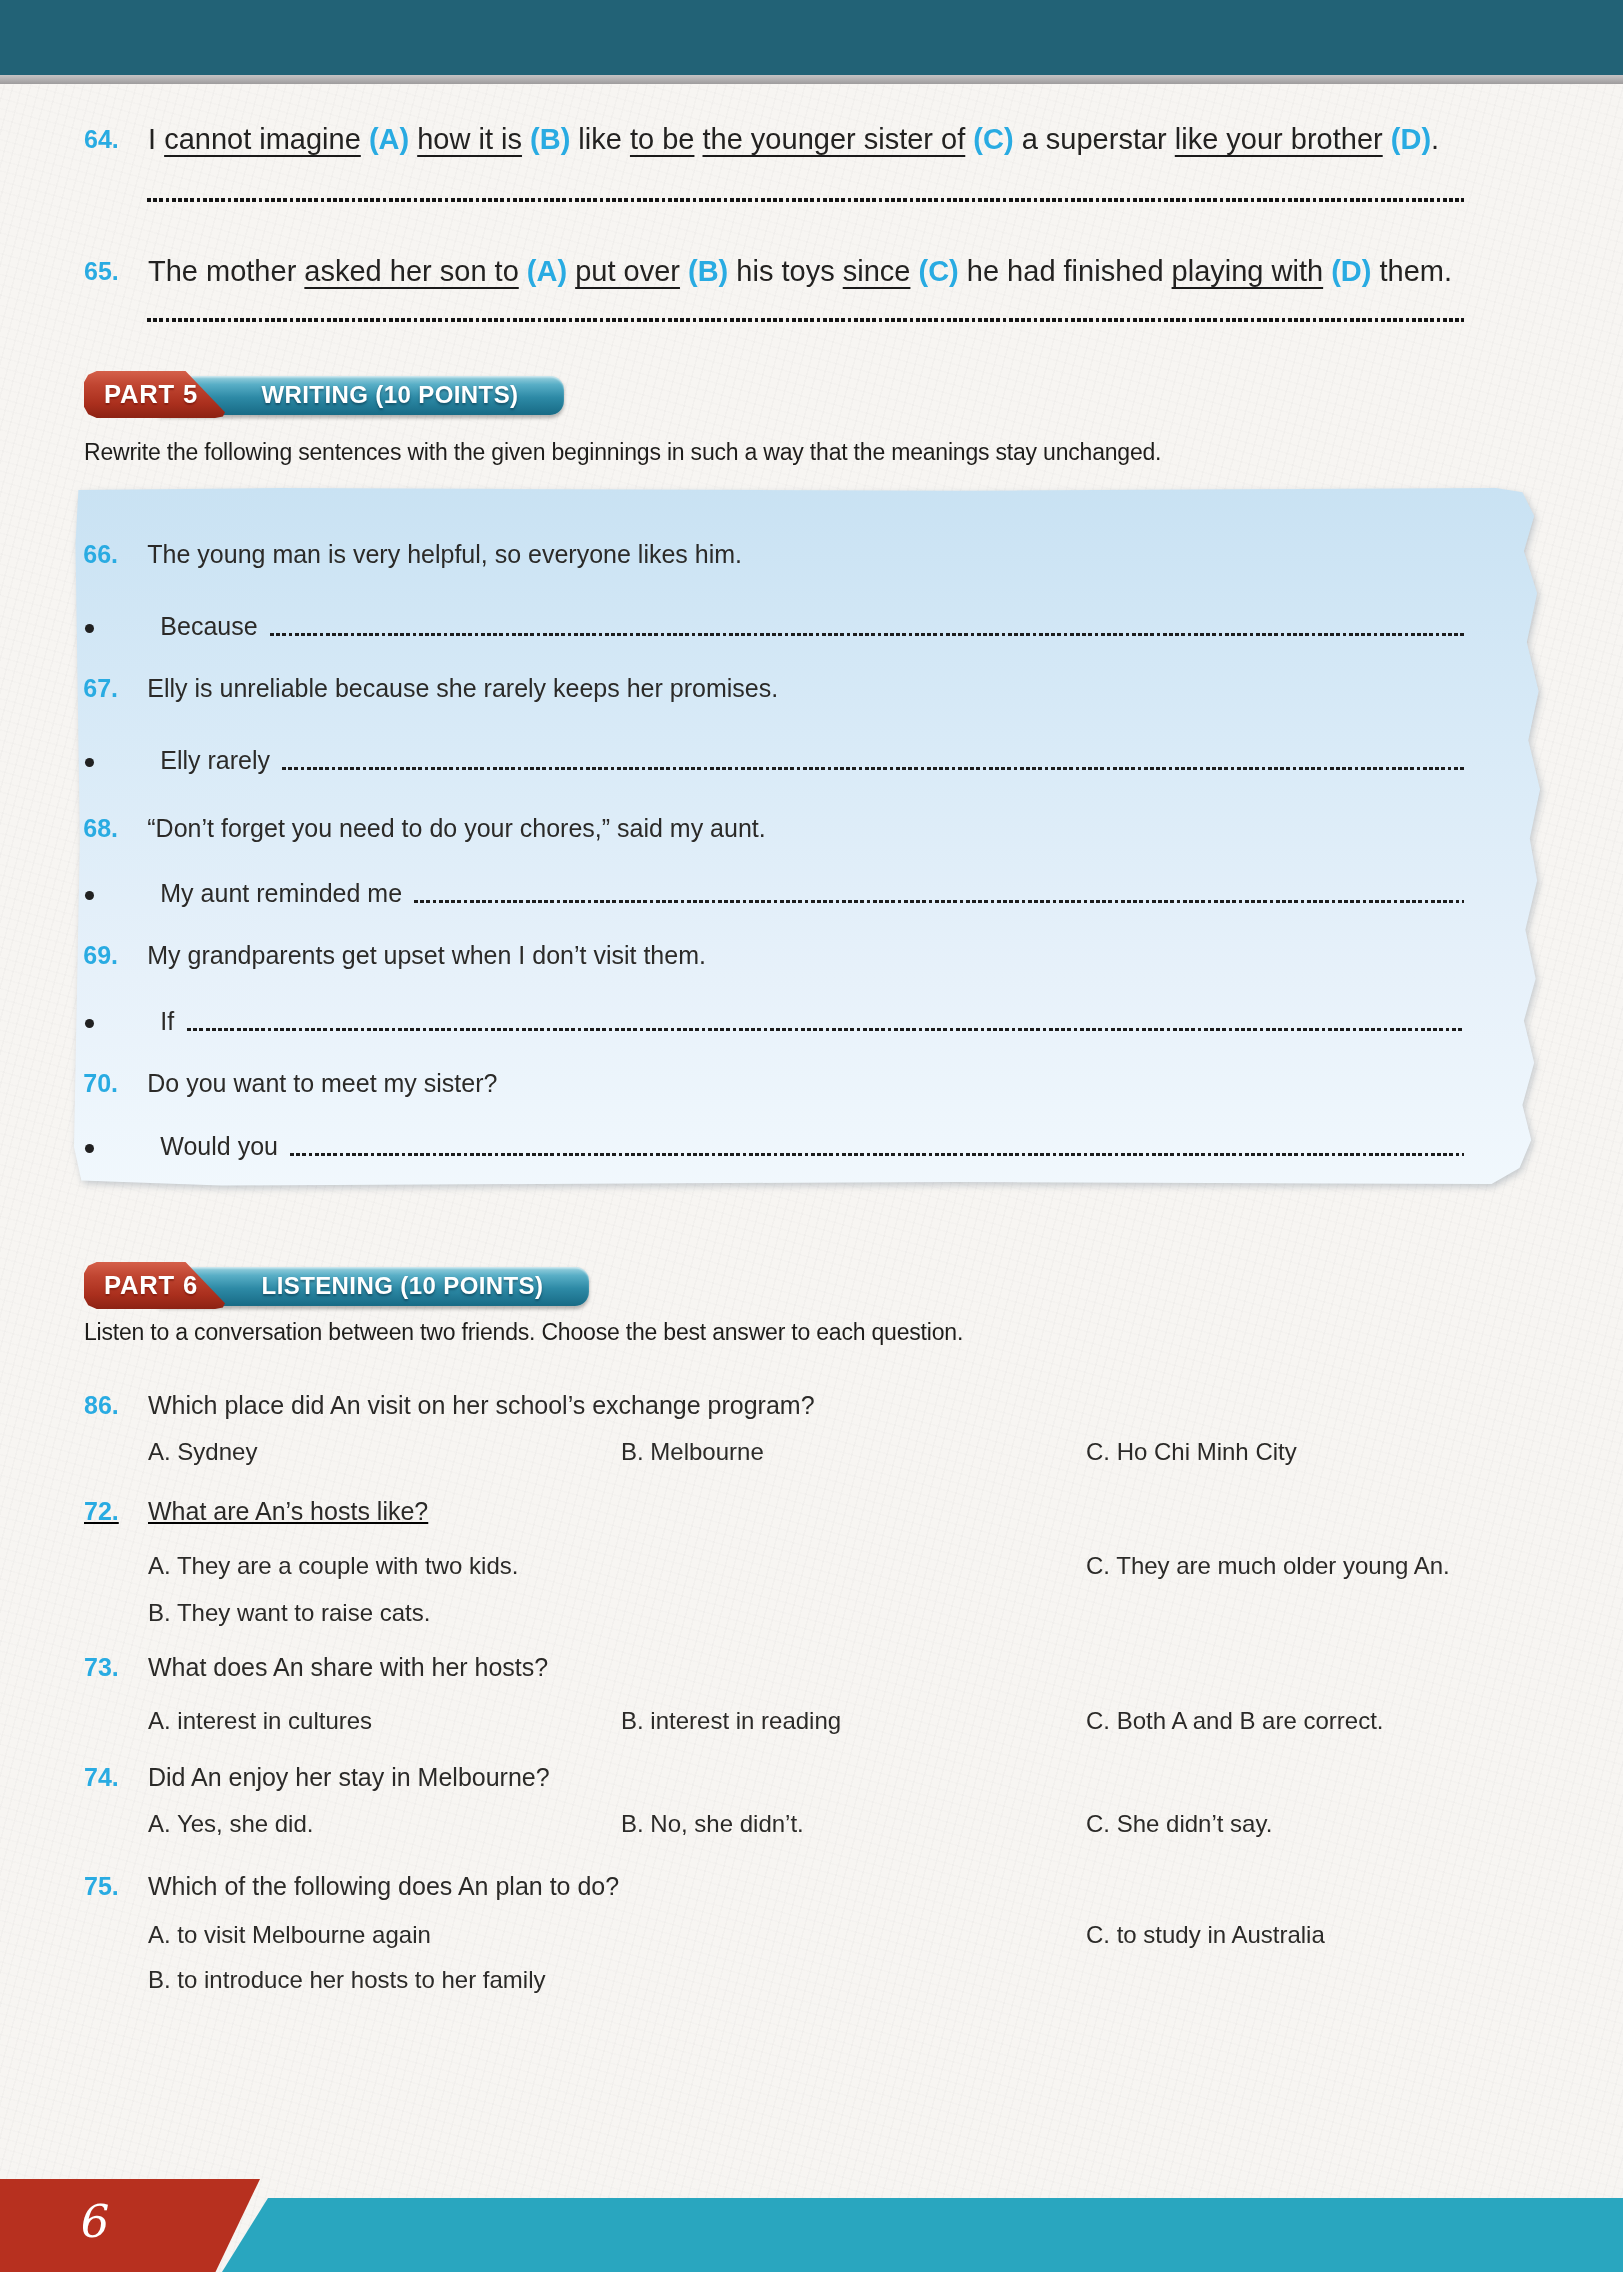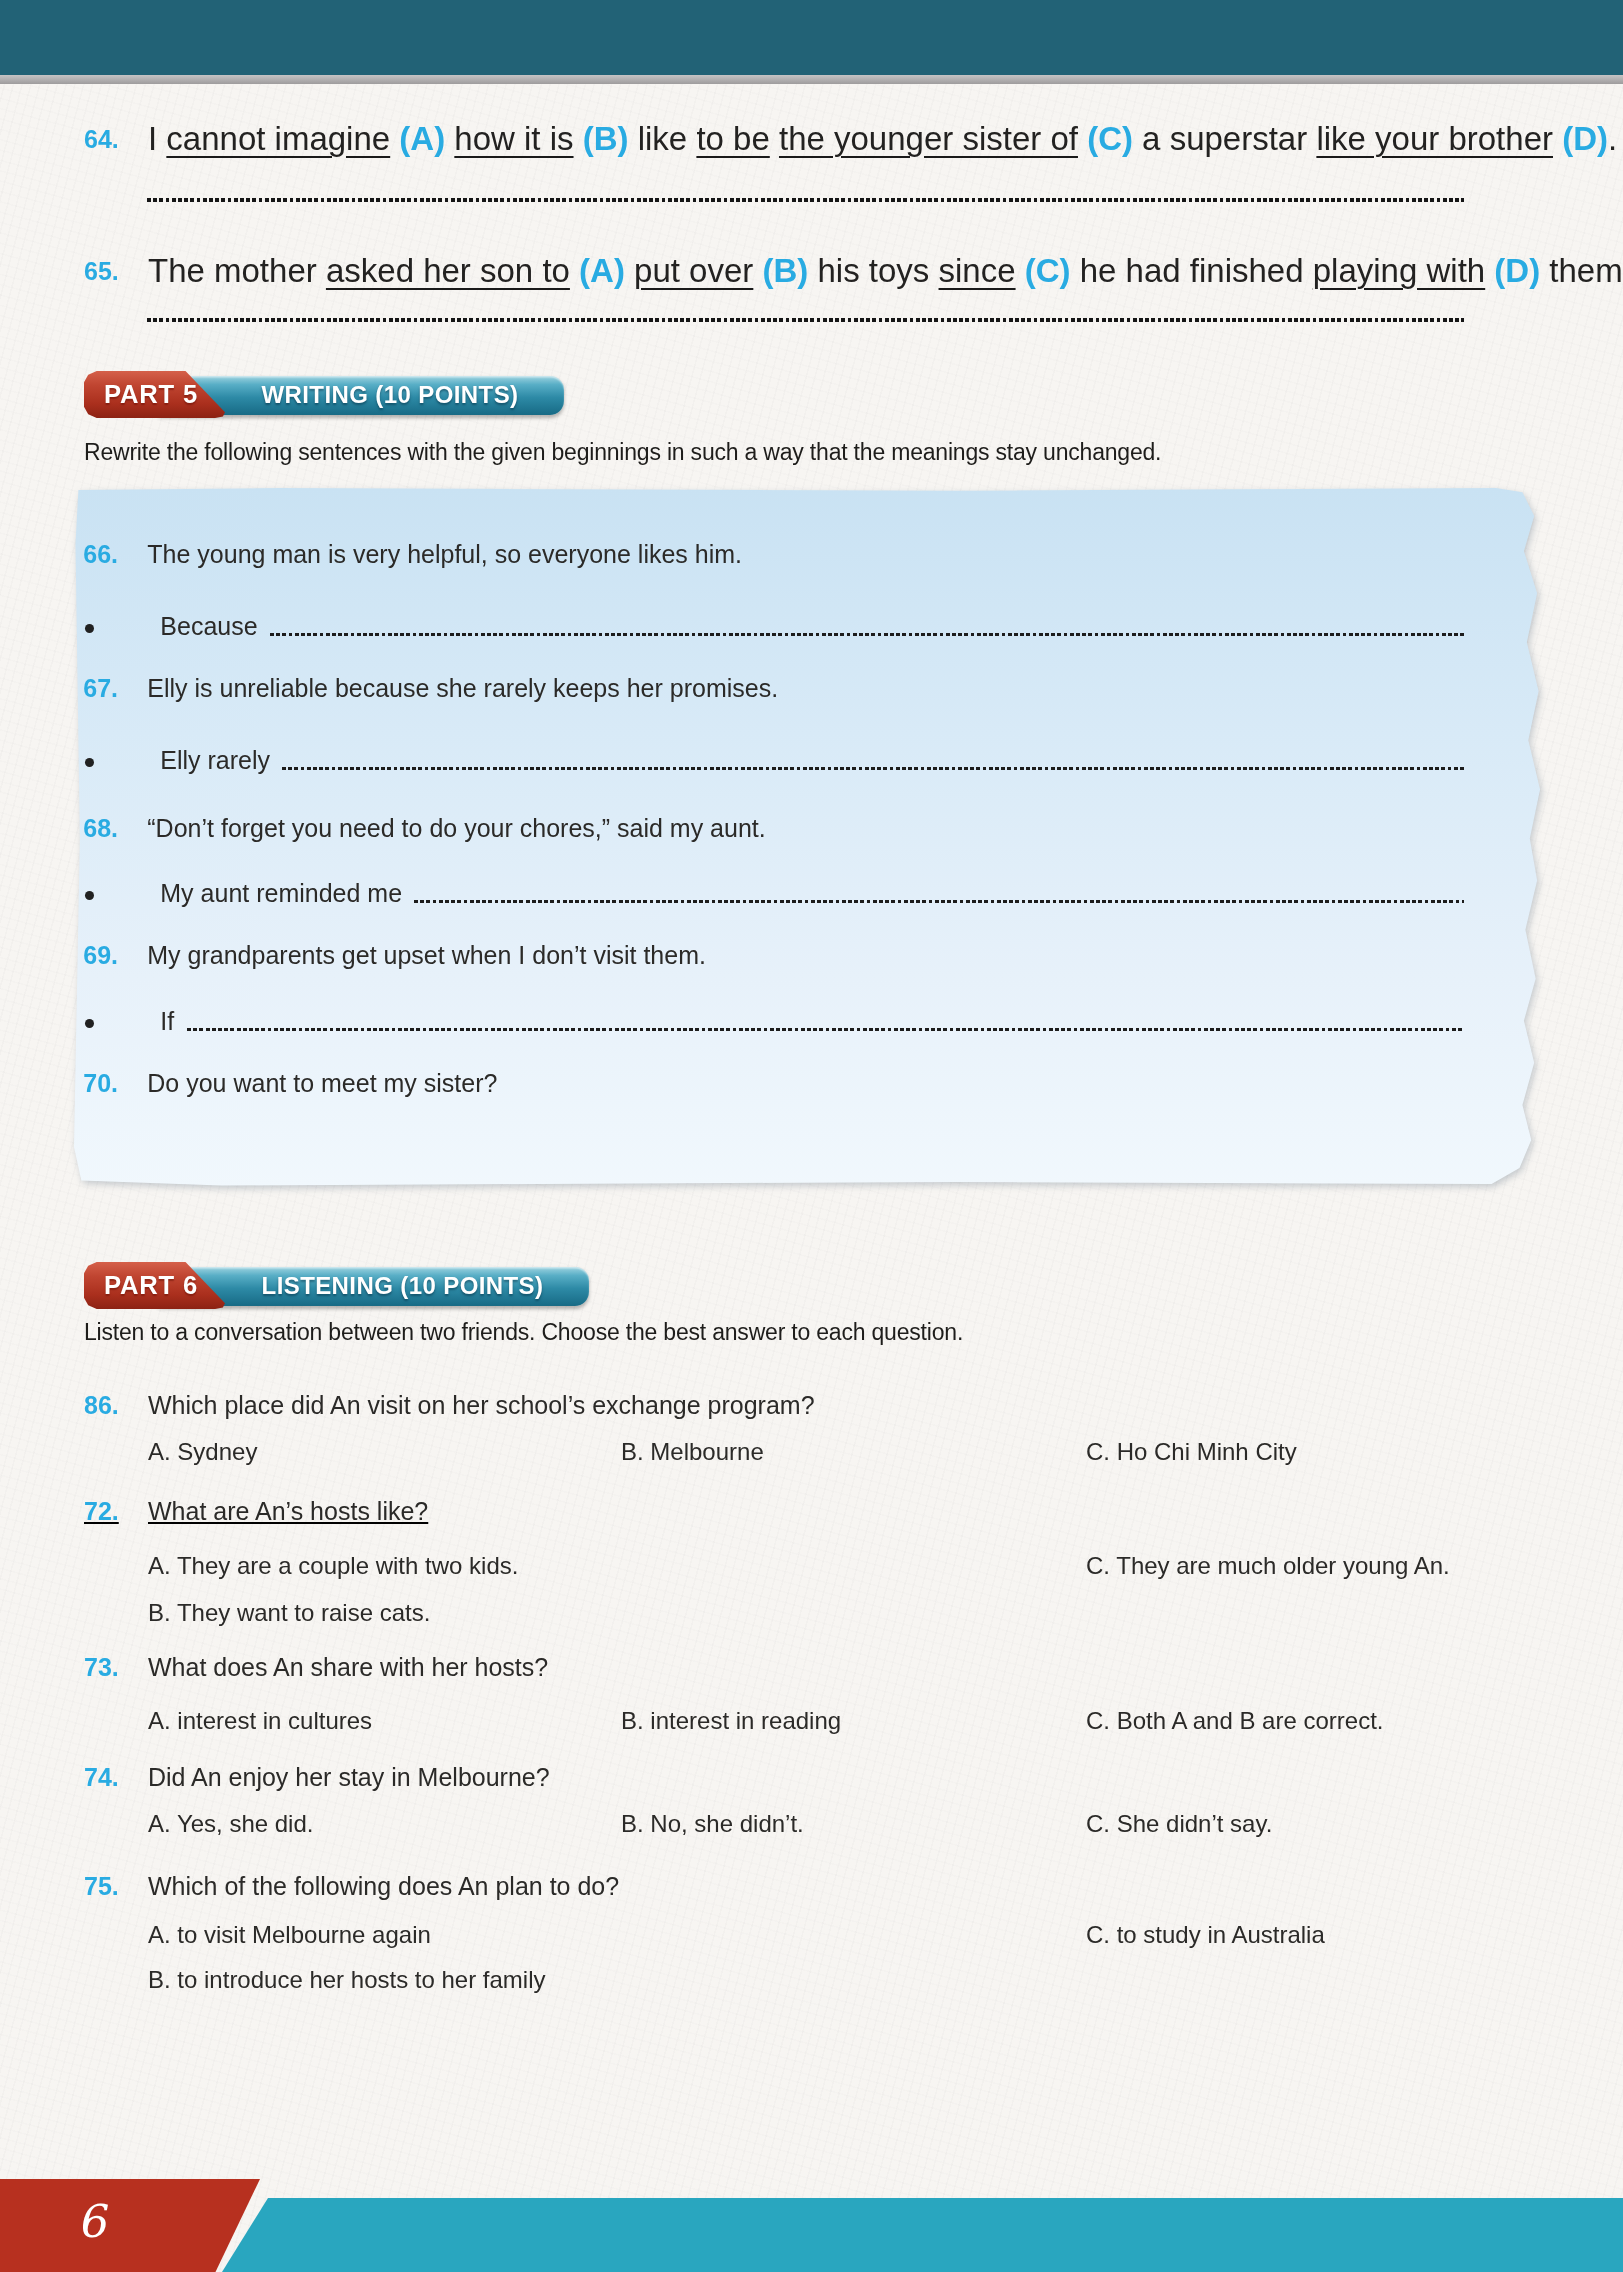--- a/index.html
+++ b/index.html
@@ -17,21 +17,21 @@
   .f-red{position:absolute;left:0;top:2179px;width:263px;height:94px;background:#b7301f;
     clip-path:polygon(0 0,260px 0,215px 100%,0 100%);}
   .f-teal{position:absolute;left:0;top:2198px;width:1623px;height:74px;background:#29a6bf;
     clip-path:polygon(268px 0,100% 0,100% 100%,222px 100%);}
   .f-num{position:absolute;left:67px;top:2197px;width:56px;text-align:center;
     font-family:"DejaVu Serif","Liberation Serif",serif;font-style:italic;font-size:45px;line-height:50px;color:#ffffff;}
 
   
   .eq{position:absolute;left:84px;display:flex;}
   .eqnum{width:64px;flex:none;font-weight:700;color:#29abe2;font-size:25px;line-height:34px;}
-  .eqtext{font-size:33px;line-height:34px;color:#232221;white-space:nowrap;}
+  .eqtext{font-size:29px;line-height:34px;color:#232221;white-space:nowrap;}
   .u{text-decoration:underline;text-decoration-thickness:2.3px;text-underline-offset:6.2px;text-decoration-color:#1a1a1a;}
   .m{color:#29abe2;font-weight:700;}
   .ansline{position:absolute;left:147px;width:1317px;height:3.9px;
     background-image:repeating-linear-gradient(90deg,#151515 0 3.9px,transparent 3.9px 6.2px);}
 
   
   .banner{position:absolute;left:84px;width:635px;height:47px;}
   .tab{position:absolute;left:0;top:0;width:141px;height:47px;z-index:2;
     background:linear-gradient(180deg,#d5604a 0%,#c04531 30%,#aa2f1d 70%,#8c2213 100%);
     clip-path:polygon(0% 24%,3% 8%,9% 0%,72% 0%,100% 88%,98.5% 97%,93% 100%,9% 100%,3% 92%,0% 76%);
@@ -139,20 +139,25 @@
           </div>
           <div class="brow" style="top: 517px;">
             <span class="bullet"></span>
             <span class="bstem">If</span>
             <span class="dots"></span>
           </div>
           <div class="srow" style="top: 579px;">
             <span class="snum">70.</span>
             <span class="stext">Do you want to meet my sister?</span>
           </div>
+          <div class="brow" style="top: 642px;">
+            <span class="bullet"></span>
+            <span class="bstem">Would you</span>
+            <span class="dots"></span>
+          </div>
         </div>
     </div>
 
     <div class="banner" style="top:1262px;">
       <div class="pill w6">
         <span>LISTENING (10 POINTS)</span>
       </div>
       <div class="tab">
         <span>PART 6</span>
       </div>

